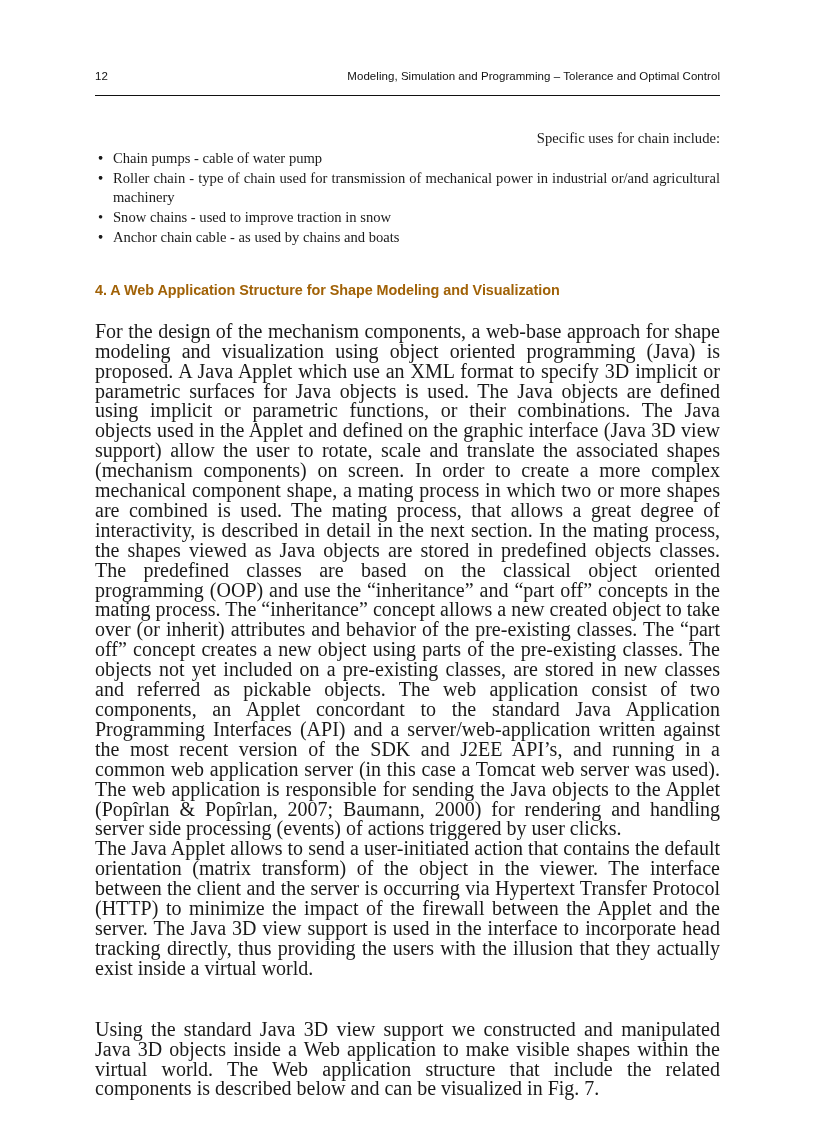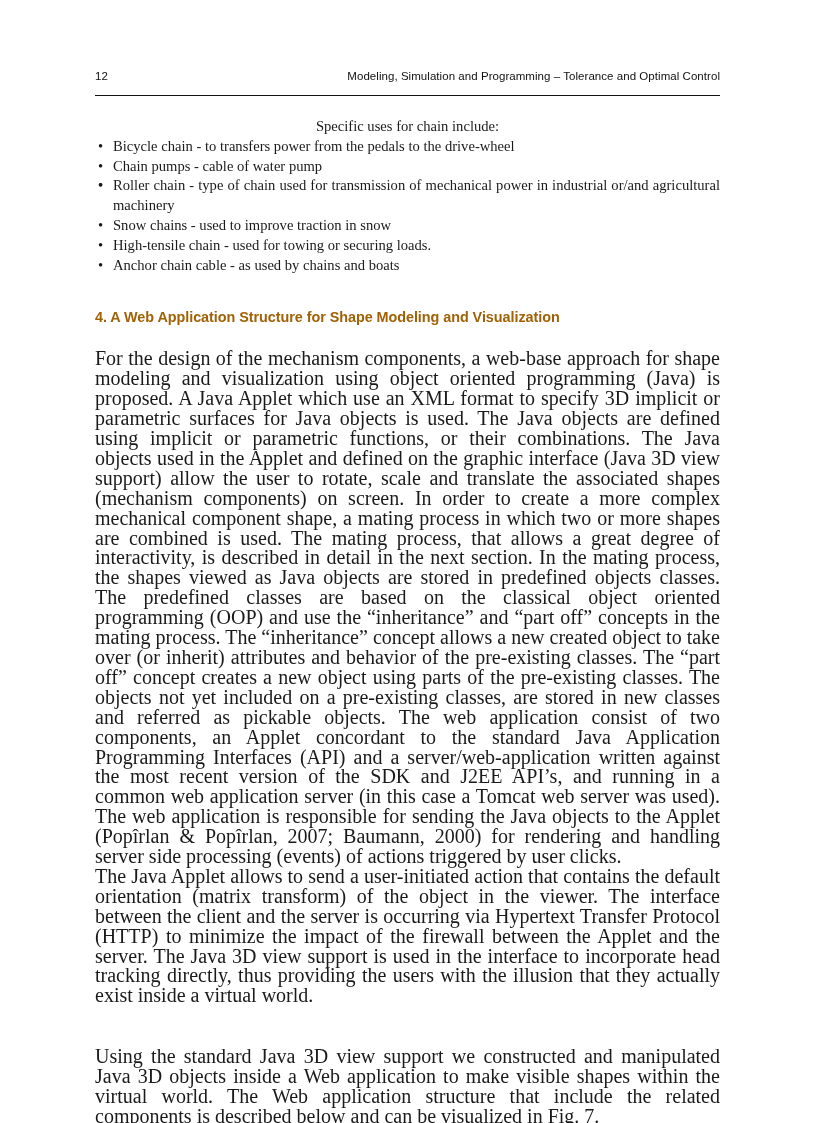--- a/index.html
+++ b/index.html
@@ -60,22 +60,22 @@
   .column {
     position: absolute;
     left: 95px;
     top: 117px;
     width: 625px;
   }
 
   .lead-in {
     font-size: 14.6px;
     line-height: 19.8px;
-    text-align: center;
-    margin: 0 0 0 0;
+    text-align: right;
+    margin: 12px 0 0 0;
   }
 
   ul.chain-list {
     list-style: none;
     margin: 0;
     padding: 0;
   }
   ul.chain-list li {
     position: relative;
     padding-left: 18px;
@@ -134,40 +134,38 @@
     <span class="book-title">Modeling, Simulation and Programming – Tolerance and Optimal Control</span>
   </div>
 
   <div class="column">
 
     <p class="lead-in">Specific uses for chain include:</p>
 
     <ul class="chain-list">
       <li class="short">
         <span class="bullet">•</span>
-        <span>Bicycle chain - to transfers power from the pedals to the drive-wheel</span>
       </li>
       <li class="short">
         <span class="bullet">•</span>
         <span>Chain pumps - cable of water pump</span>
       </li>
       <li class="short">
         <span class="bullet">•</span>
       </li>
       <li>
         <span class="bullet">•</span>
         <span>Roller chain - type of chain used for transmission of mechanical power in industrial or/and agricultural machinery</span>
       </li>
       <li class="short">
         <span class="bullet">•</span>
         <span>Snow chains - used to improve traction in snow</span>
       </li>
       <li class="short">
         <span class="bullet">•</span>
-        <span>High-tensile chain - used for towing or securing loads.</span>
       </li>
       <li class="short">
         <span class="bullet">•</span>
         <span>Anchor chain cable - as used by chains and boats</span>
       </li>
     </ul>
 
     <h2 class="section-heading">4. A Web Application Structure for Shape Modeling and Visualization</h2>
 
     <p class="body-para first-after-heading">For the design of the mechanism components, a web-base approach for shape modeling and visualization using object oriented programming (Java) is proposed. A Java Applet which use an XML format to specify 3D implicit or parametric surfaces for Java objects is used. The Java objects are defined using implicit or parametric functions, or their combinations. The Java objects used in the Applet and defined on the graphic interface (Java 3D view support) allow the user to rotate, scale and translate the associated shapes (mechanism components) on screen. In order to create a more complex mechanical component shape, a mating process in which two or more shapes are combined is used. The mating process, that allows a great degree of interactivity, is described in detail in the next section. In the mating process, the shapes viewed as Java objects are stored in predefined objects classes. The predefined classes are based on the classical object oriented programming (OOP) and use the “inheritance” and “part off” concepts in the mating process. The “inheritance” concept allows a new created object to take over (or inherit) attributes and behavior of the pre-existing classes. The “part off” concept creates a new object using parts of the pre-existing classes. The objects not yet included on a pre-existing classes, are stored in new classes and referred as pickable objects. The web application consist of two components, an Applet concordant to the standard Java Application Programming Interfaces (API) and a server/web-application written against the most recent version of the SDK and J2EE API’s, and running in a common web application server (in this case a Tomcat web server was used). The web application is responsible for sending the Java objects to the Applet (Popîrlan &amp; Popîrlan, 2007; Baumann, 2000) for rendering and handling server side processing (events) of actions triggered by user clicks.</p>

